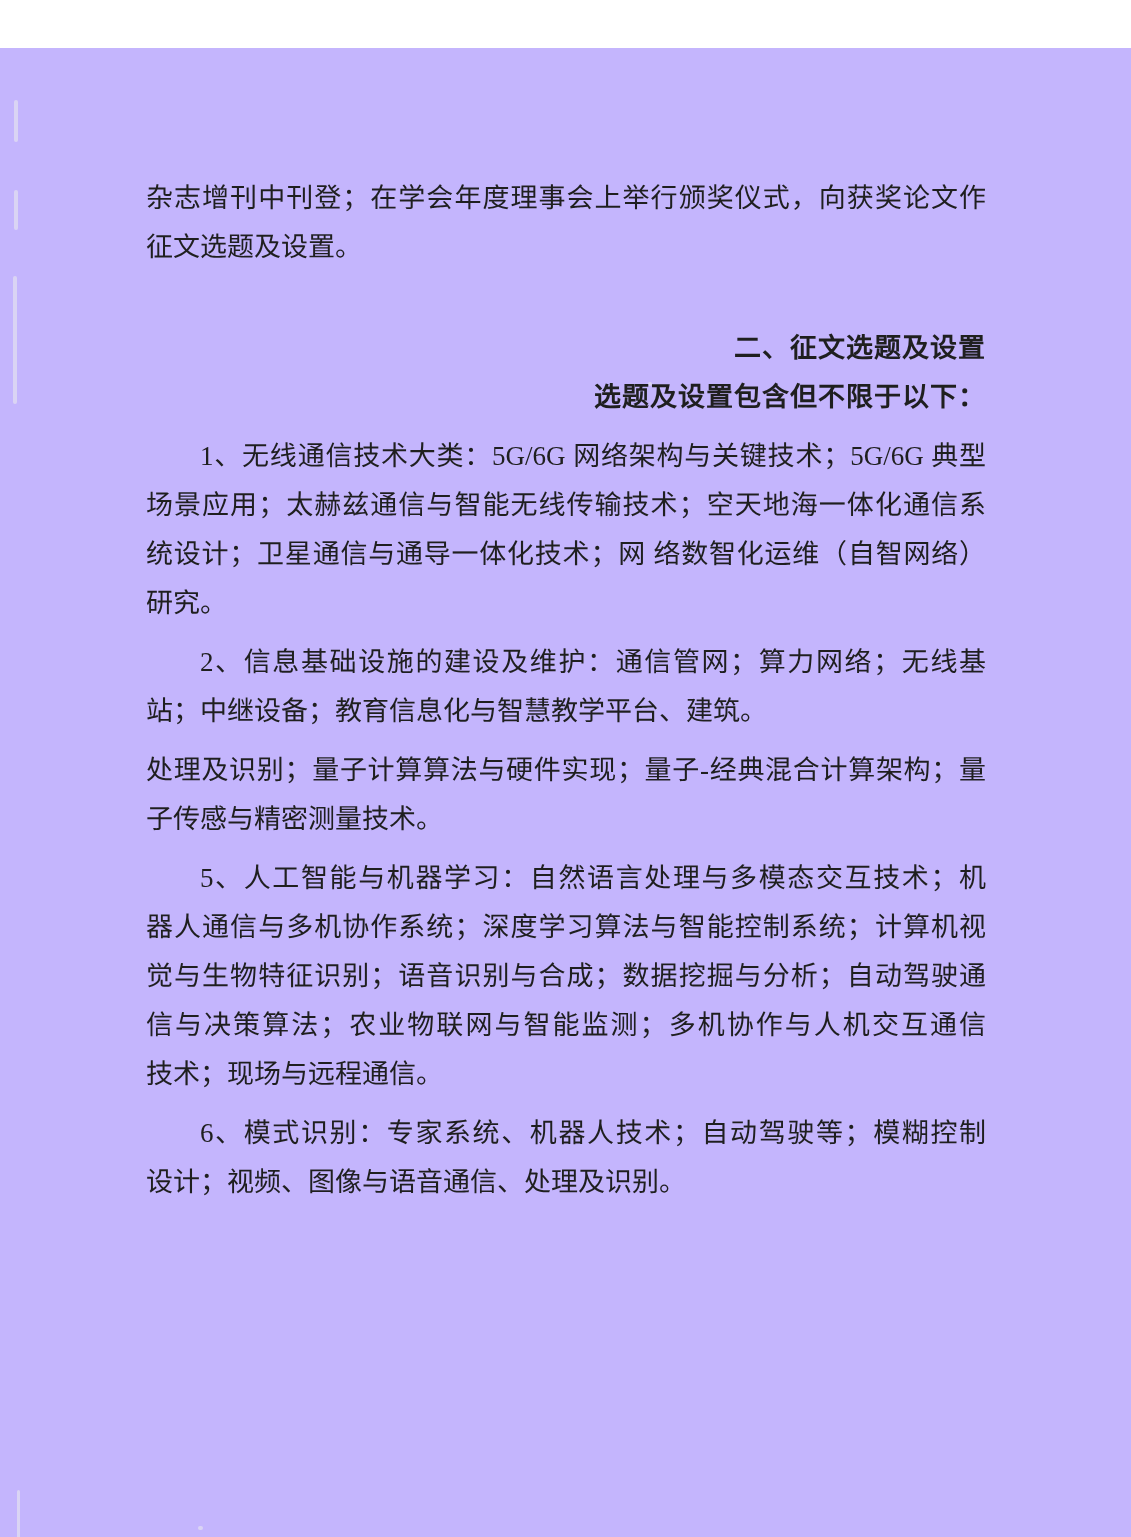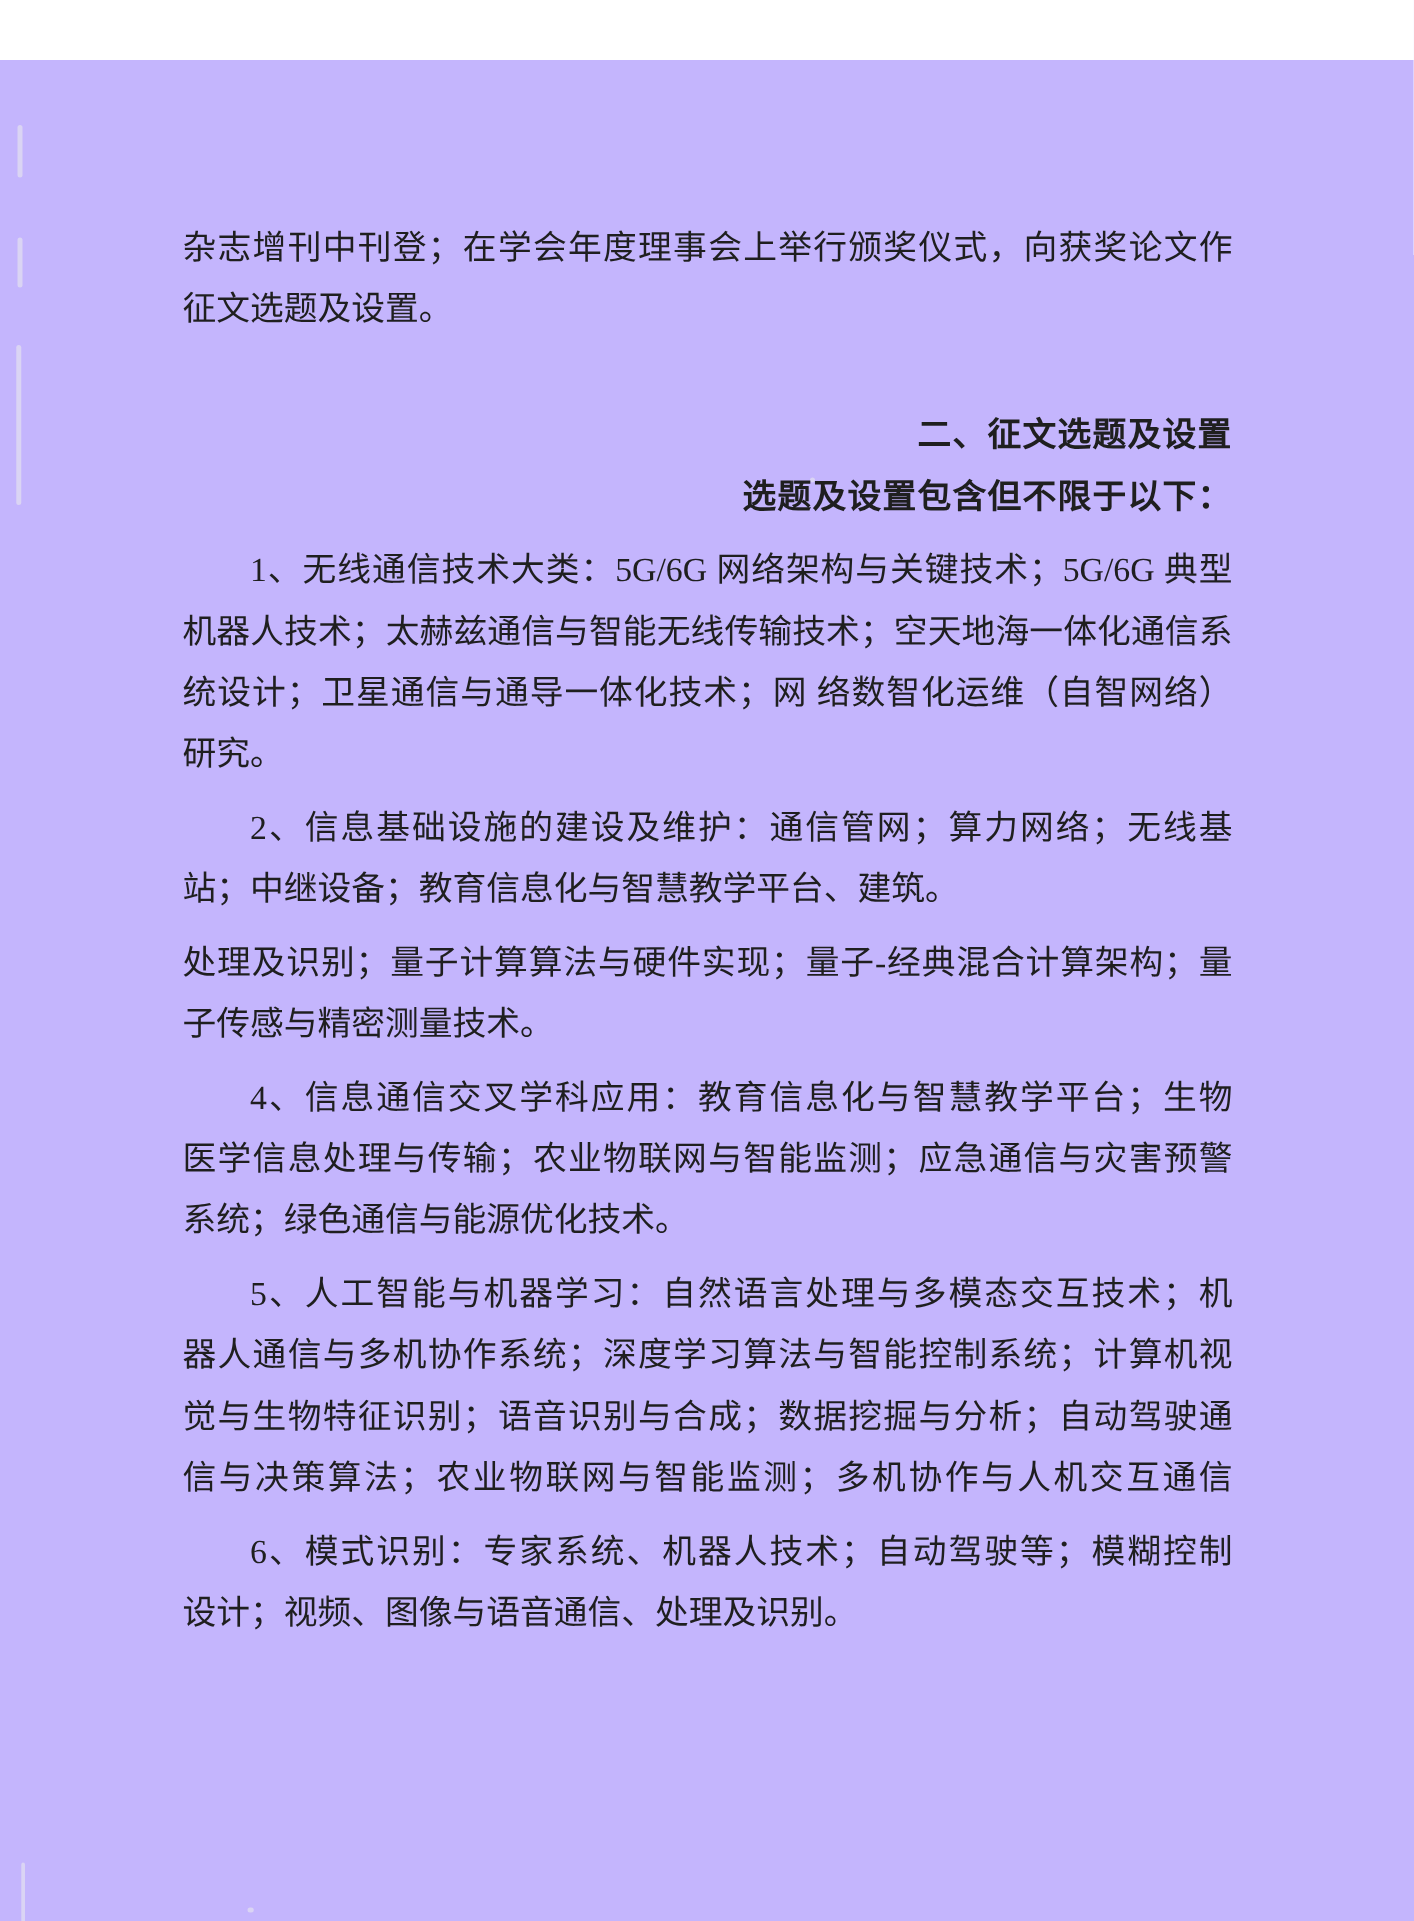--- a/index.html
+++ b/index.html
@@ -86,41 +86,37 @@
         <div class="line" data-name="text-line">征文选题及设置。</div>
       </div>
       <div class="block heading" data-name="section-heading">
         <div class="line indent" data-name="text-line">二、征文选题及设置</div>
       </div>
       <div class="block heading" data-name="section-subheading">
         <div class="line indent" data-name="text-line">选题及设置包含但不限于以下：</div>
       </div>
       <div class="block paragraph" data-name="topic-1">
         <div class="line fill indent" data-name="text-line">1、无线通信技术大类：5G/6G 网络架构与关键技术；5G/6G 典型</div>
-        <div class="line fill" data-name="text-line">机器人技术；太赫兹通信与智能无线传输技术；空天地海一体化通信系</div>
+        <div class="line fill" data-name="text-line">场景应用；太赫兹通信与智能无线传输技术；空天地海一体化通信系</div>
         <div class="line fill" data-name="text-line">统设计；卫星通信与通导一体化技术；网 络数智化运维（自智网络）</div>
         <div class="line" data-name="text-line">研究。</div>
       </div>
       <div class="block paragraph" data-name="topic-2">
         <div class="line fill indent" data-name="text-line">2、信息基础设施的建设及维护：通信管网；算力网络；无线基</div>
         <div class="line" data-name="text-line">站；中继设备；教育信息化与智慧教学平台、建筑。</div>
       </div>
       <div class="block paragraph" data-name="topic-3">
         <div class="line fill" data-name="text-line">处理及识别；量子计算算法与硬件实现；量子-经典混合计算架构；量</div>
         <div class="line" data-name="text-line">子传感与精密测量技术。</div>
       </div>
-      <div class="block paragraph" data-name="topic-4">
-        <div class="line fill indent" data-name="text-line">4、信息通信交叉学科应用：教育信息化与智慧教学平台；生物</div>
-        <div class="line fill" data-name="text-line">医学信息处理与传输；农业物联网与智能监测；应急通信与灾害预警</div>
-        <div class="line" data-name="text-line">系统；绿色通信与能源优化技术。</div>
-      </div>
       <div class="block paragraph" data-name="topic-5">
         <div class="line fill indent" data-name="text-line">5、人工智能与机器学习：自然语言处理与多模态交互技术；机</div>
         <div class="line fill" data-name="text-line">器人通信与多机协作系统；深度学习算法与智能控制系统；计算机视</div>
         <div class="line fill" data-name="text-line">觉与生物特征识别；语音识别与合成；数据挖掘与分析；自动驾驶通</div>
         <div class="line fill" data-name="text-line">信与决策算法；农业物联网与智能监测；多机协作与人机交互通信</div>
+        <div class="line" data-name="text-line">技术；现场与远程通信。</div>
       </div>
       <div class="block paragraph" data-name="topic-6">
         <div class="line fill indent" data-name="text-line">6、模式识别：专家系统、机器人技术；自动驾驶等；模糊控制</div>
         <div class="line" data-name="text-line">设计；视频、图像与语音通信、处理及识别。</div>
       </div>
     </div>
 </div>
 
 </body></html>

